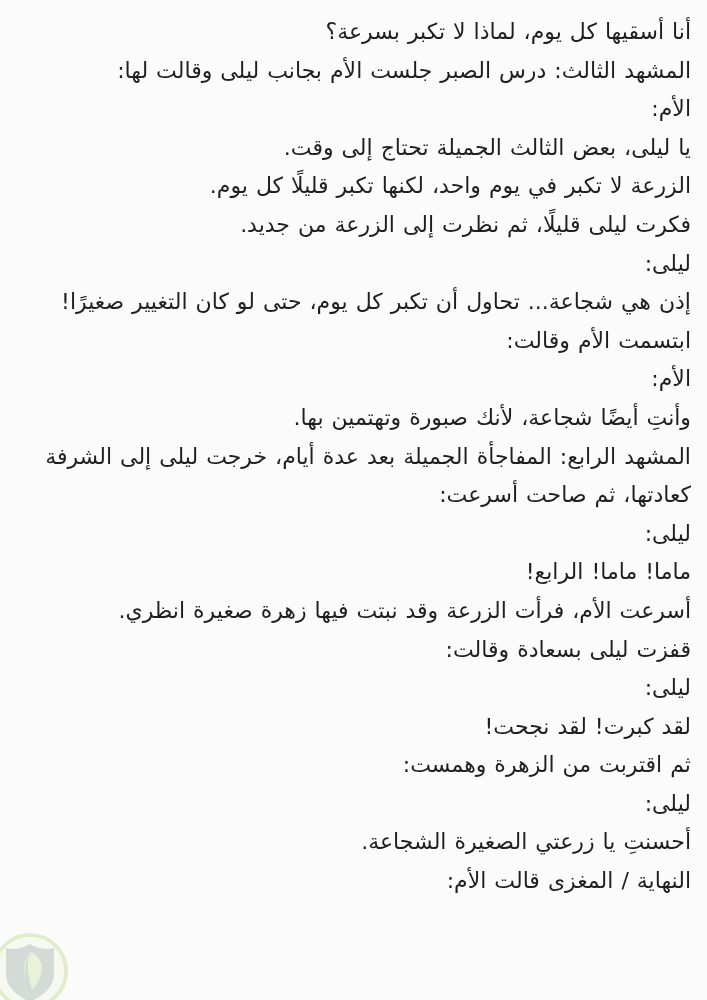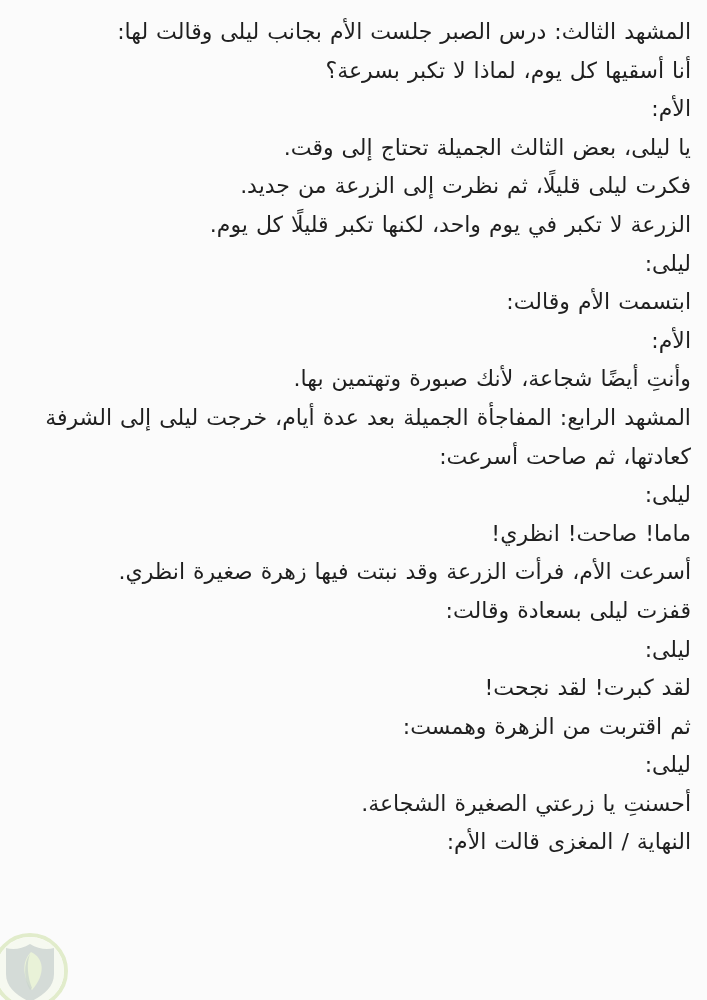--- a/index.html
+++ b/index.html
@@ -38,33 +38,34 @@
     height: 104px;
     opacity: 0.55;
     pointer-events: none;
   }
   .watermark svg { display: block; }
 </style>
 </head>
 <body>
 
 <main class="page">
+  <p>أنا أسقيها كل يوم، لماذا لا تكبر بسرعة؟</p>
   <p>المشهد الثالث: درس الصبر جلست الأم بجانب ليلى وقالت لها:</p>
-  <p>أنا أسقيها كل يوم، لماذا لا تكبر بسرعة؟</p>
   <p>الأم:</p>
   <p>يا ليلى، بعض الثالث الجميلة تحتاج إلى وقت.</p>
+  <p>الزرعة لا تكبر في يوم واحد، لكنها تكبر قليلًا كل يوم.</p>
   <p>فكرت ليلى قليلًا، ثم نظرت إلى الزرعة من جديد.</p>
-  <p>الزرعة لا تكبر في يوم واحد، لكنها تكبر قليلًا كل يوم.</p>
   <p>ليلى:</p>
+  <p>إذن هي شجاعة... تحاول أن تكبر كل يوم، حتى لو كان التغيير صغيرًا!</p>
   <p>ابتسمت الأم وقالت:</p>
   <p>الأم:</p>
   <p>وأنتِ أيضًا شجاعة، لأنك صبورة وتهتمين بها.</p>
   <p>المشهد الرابع: المفاجأة الجميلة بعد عدة أيام، خرجت ليلى إلى الشرفة كعادتها، ثم صاحت أسرعت:</p>
   <p>ليلى:</p>
-  <p>ماما! صاحت! انظري!</p>
+  <p>ماما! ماما! الرابع!</p>
   <p>أسرعت الأم، فرأت الزرعة وقد نبتت فيها زهرة صغيرة انظري.</p>
   <p>قفزت ليلى بسعادة وقالت:</p>
   <p>ليلى:</p>
   <p>لقد كبرت! لقد نجحت!</p>
   <p>ثم اقتربت من الزهرة وهمست:</p>
   <p>ليلى:</p>
   <p>أحسنتِ يا زرعتي الصغيرة الشجاعة.</p>
   <p>النهاية / المغزى قالت الأم:</p>
 </main>
 

